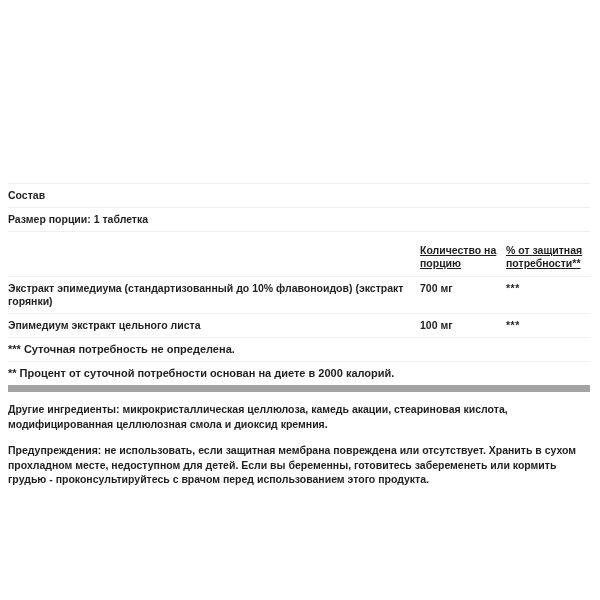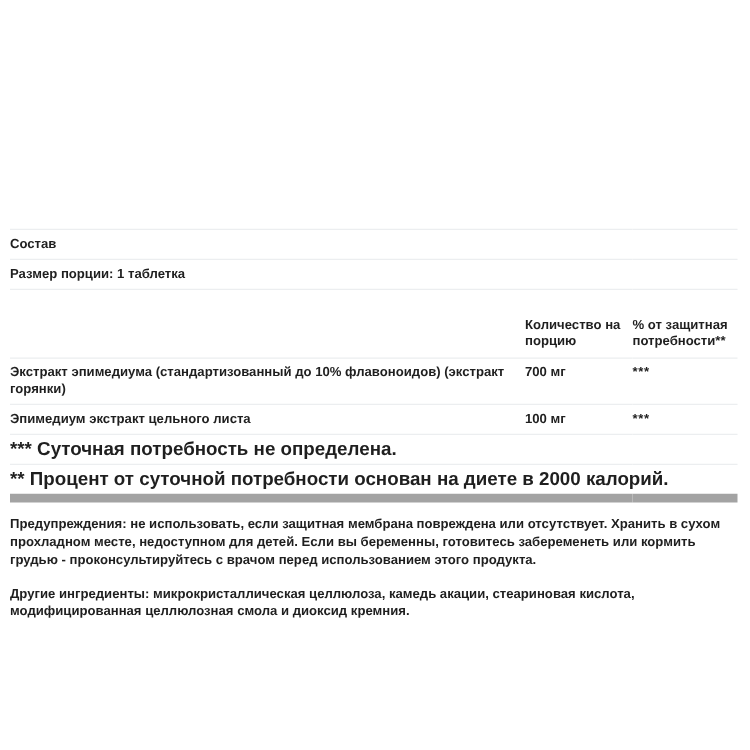--- a/index.html
+++ b/index.html
@@ -50,28 +50,28 @@
   .col-amount { width: 86px; }
   .col-dv { width: 84px; }
 
   .cell-name  { padding-right: 6px !important; }
   .cell-amount, .cell-dv { white-space: normal; }
 
   .head-cell {
     font-weight: 700;
   }
 
-  .row-tall td { padding-top: 22px; padding-bottom: 6px; }
+  .row-tall td { padding-top: 12px; padding-bottom: 6px; text-decoration: underline; }
 
   .stars { letter-spacing: 0.5px; }
 
   
   .footnote-row td {
     font-weight: 600;
-    font-size: 15px;
+    font-size: 11px;
     line-height: 13px;
   }
 
   
   .notes {
     margin-top: 10px;
   }
   .notes p {
     margin: 0 0 12px 0;
     font-size: 10.5px;
@@ -125,17 +125,17 @@
         <td colspan="3">*** Суточная потребность не определена.</td>
       </tr>
 
       <tr class="footnote-row last-row">
         <td colspan="3">** Процент от суточной потребности основан на диете в 2000 калорий.</td>
       </tr>
     </tbody>
   </table>
 
   <div class="notes">
+    <p>Другие ингредиенты: микрокристаллическая целлюлоза, камедь акации, стеариновая кислота, модифицированная целлюлозная смола и диоксид кремния.</p>
     <p>Предупреждения: не использовать, если защитная мембрана повреждена или отсутствует. Хранить в сухом прохладном месте, недоступном для детей. Если вы беременны, готовитесь забеременеть или кормить грудью - проконсультируйтесь с врачом перед использованием этого продукта.</p>
-    <p>Другие ингредиенты: микрокристаллическая целлюлоза, камедь акации, стеариновая кислота, модифицированная целлюлозная смола и диоксид кремния.</p>
   </div>
 
 </div>
 
 </body></html>

